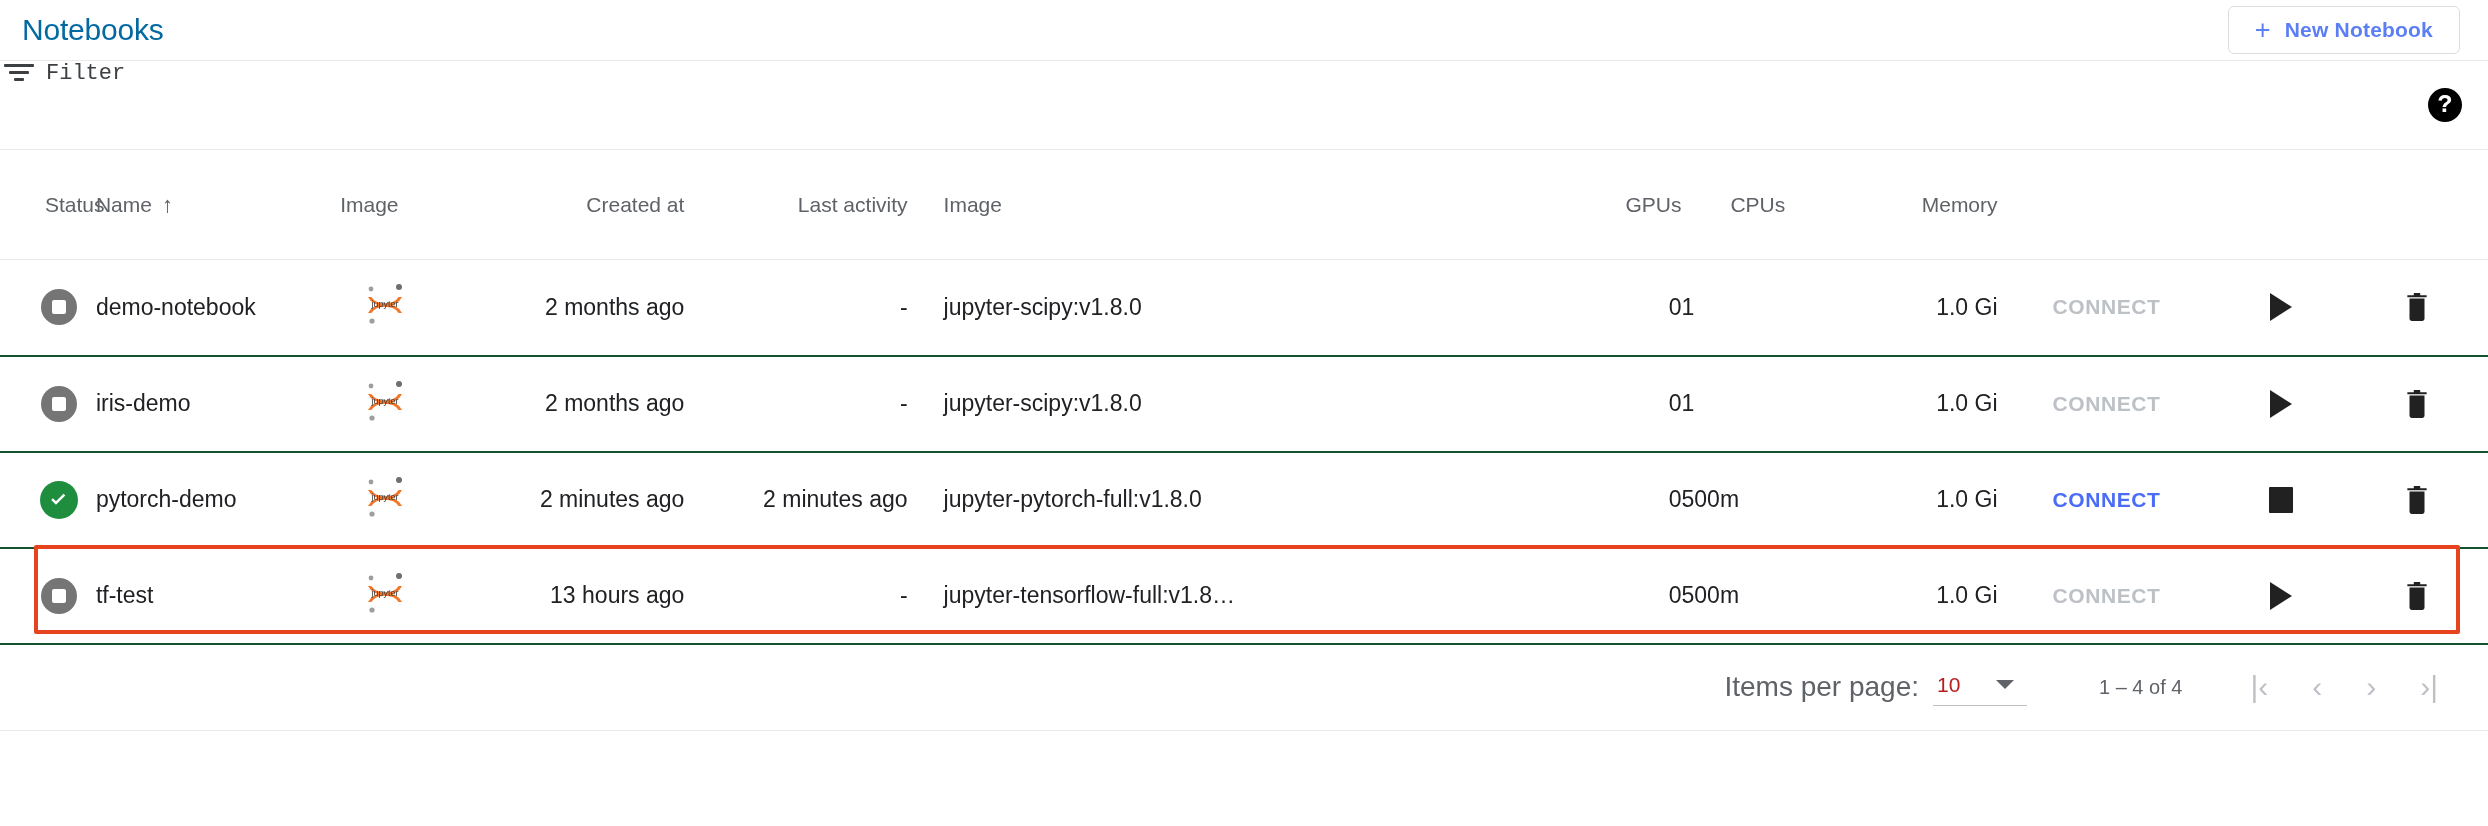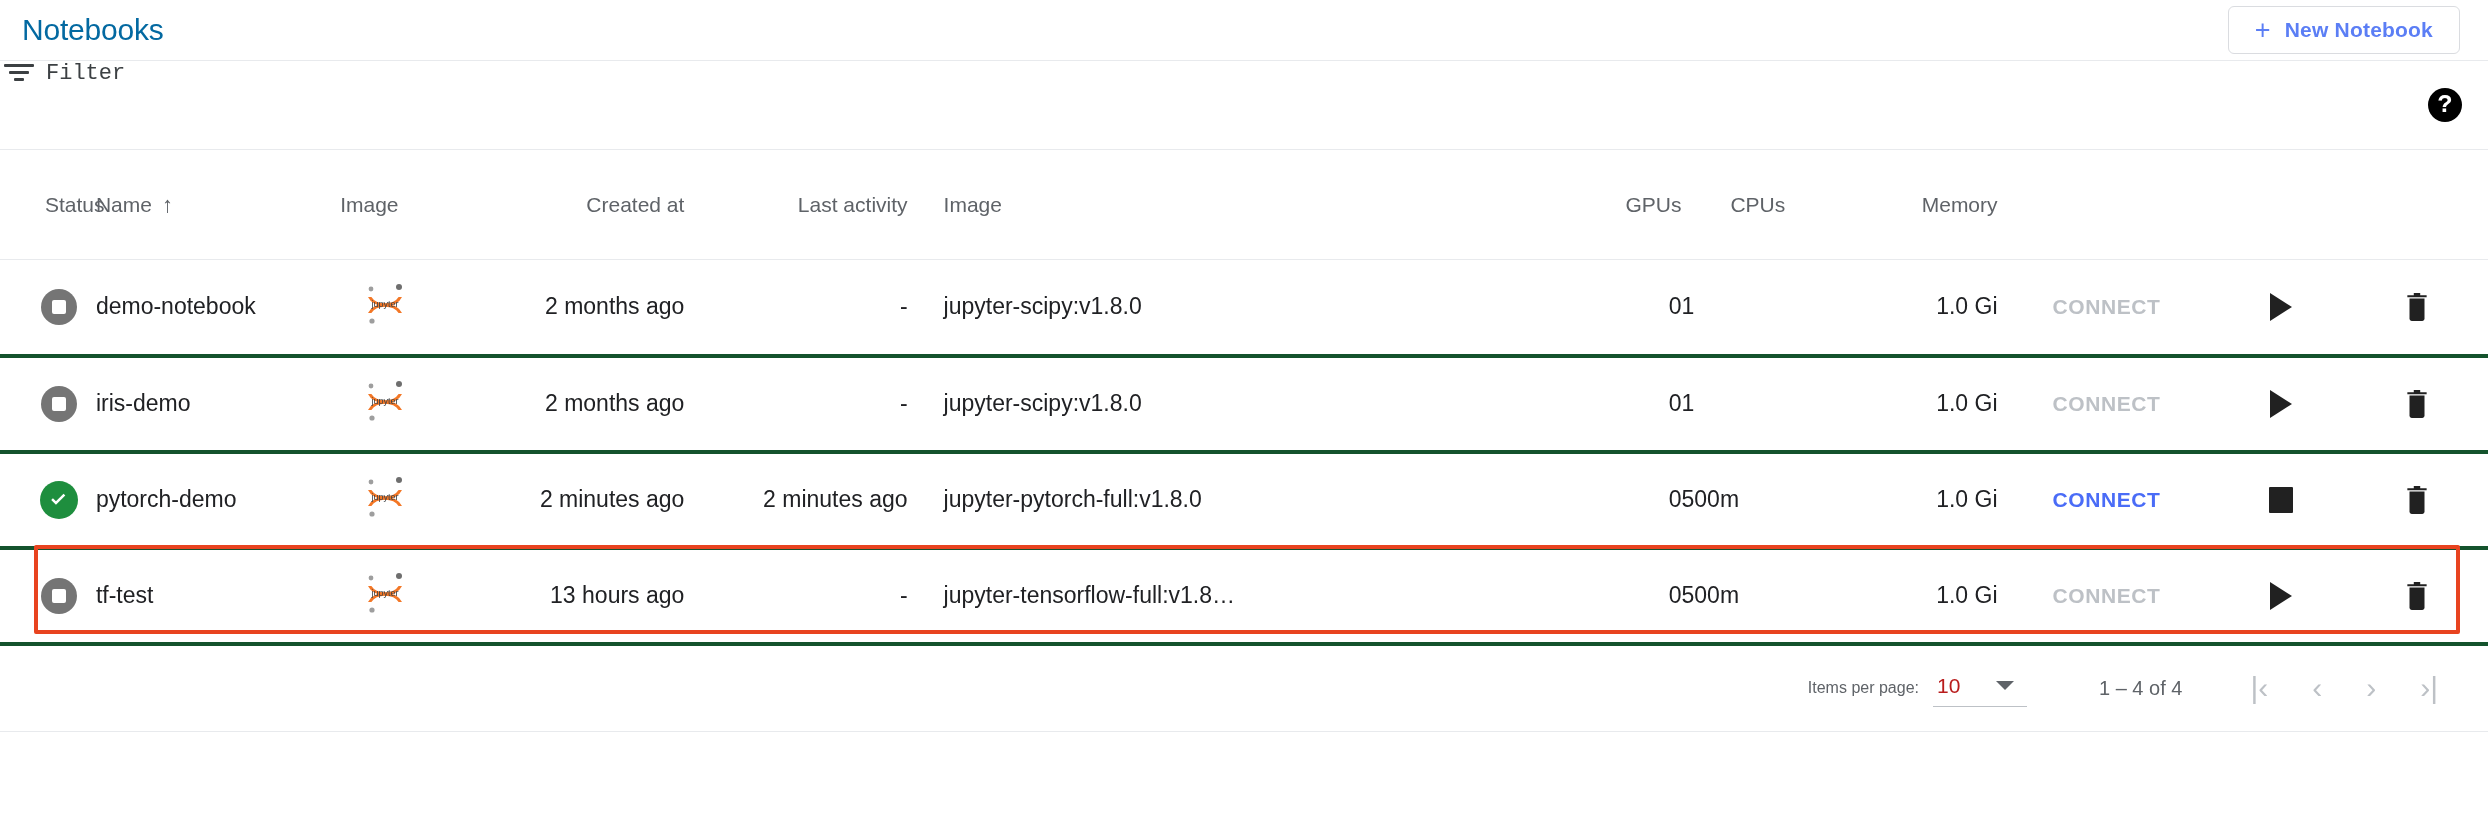--- a/index.html
+++ b/index.html
@@ -65,21 +65,21 @@
   .table { width: 100%; border-collapse: collapse; table-layout: fixed; }
   .table th, .table td { padding: 0; }
   .table thead th {
     height: 110px; vertical-align: middle;
     font-size: 21px; font-weight: 400; color:#5f6368;
     border-bottom: 1px solid #e8eaed; border-top: 1px solid #e8eaed;
   }
   .table tbody td {
     height: 96px; vertical-align: middle;
     font-size: 23px; color:#202124;
-    border-bottom: 4px solid #14532d;
+    border-bottom: 2px solid #14532d;
   }
   .c-status { width: 88px;  text-align:center; padding-left: 22px !important; }
   .c-name   { width: 215px; text-align:left; }
   .c-type   { width: 100px; text-align:center; }
   .c-created{ width: 225px; text-align:right; }
   .c-last   { width: 225px; text-align:right; padding-right: 22px !important; }
   .c-image  { width: 580px; text-align:left; padding-left: 14px !important; }
   .c-gpus   { width: 110px; text-align:right; }
   .c-cpus   { width: 140px; }
   .c-mem    { width: 150px; text-align:right; }
@@ -134,21 +134,21 @@
     border: 4px solid #e8431f; border-radius: 2px;
     pointer-events: none; z-index: 5;
   }
 
   
   .paginator {
     height: 86px; display:flex; align-items:center; justify-content:flex-end;
     padding-right: 28px; gap: 0;
     border-bottom: 1px solid #e8eaed;
   }
-  .ipp-label { font-size: 16px; color:#5f6368; margin-right: 14px; }
+  .ipp-label { font-size: 28px; color:#5f6368; margin-right: 14px; }
   .ipp-select {
     display:flex; align-items:center; gap: 36px;
     border-bottom: 1px solid #bdc1c6; padding: 4px 4px 8px 4px;
     cursor: pointer; min-width: 94px;
   }
   .ipp-value { font-size: 21px; color:#b91c1c; }
   .caret { width:0;height:0;border-left:9px solid transparent;border-right:9px solid transparent;border-top:9px solid #5f6368; }
   .range-label { font-size: 20px; color:#5f6368; margin: 0 46px 0 72px; }
   .pg-btn {
     background:none;border:none;cursor:default;padding: 0 22px;

